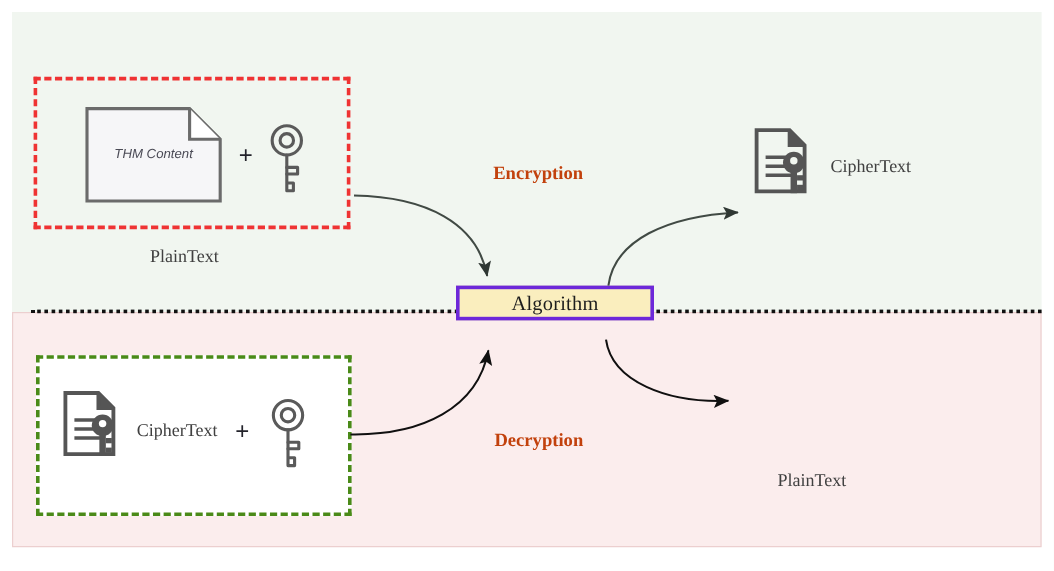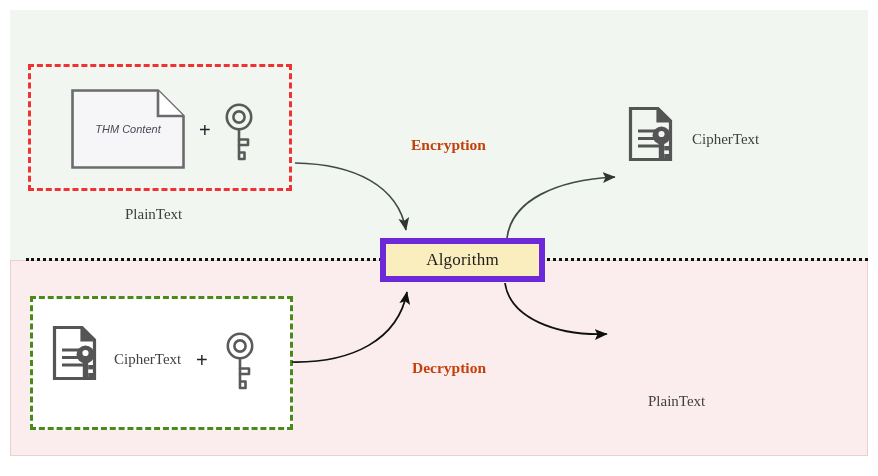--- a/index.html
+++ b/index.html
@@ -15,22 +15,22 @@
   .divider{position:absolute;left:26px;top:258px;width:842px;height:0;
            border-top:3px dotted #111111;}
 
   
   .box-red{position:absolute;left:28px;top:64px;width:264px;height:127px;
            border:3px dashed #ef3333;box-sizing:border-box;background:transparent;}
   .box-green{position:absolute;left:30px;top:296px;width:263px;height:134px;
              border:3px dashed #4a8a18;box-sizing:border-box;background:#ffffff;}
 
   
-  .algo{position:absolute;left:380px;top:238px;width:165px;height:44px;
-        background:#faeebe;border:6px solid #6d28d9;box-sizing:border-box;
+  .algo{position:absolute;left:380px;top:238px;width:165px;height:29px;
+        background:#faeebe;border:3px solid #6d28d9;box-sizing:border-box;
         display:flex;align-items:center;justify-content:center;
         font-size:17px;color:#1d1d1d;letter-spacing:.2px;}
 
   
   .note{position:absolute;}
   .note svg{display:block;}
   .note .cap{position:absolute;left:0;top:0;width:100%;height:100%;
              display:flex;align-items:center;justify-content:center;
              font-family:"Liberation Sans",sans-serif;font-size:11px;color:#4a4a55;
              pointer-events:none;font-style:italic;}

